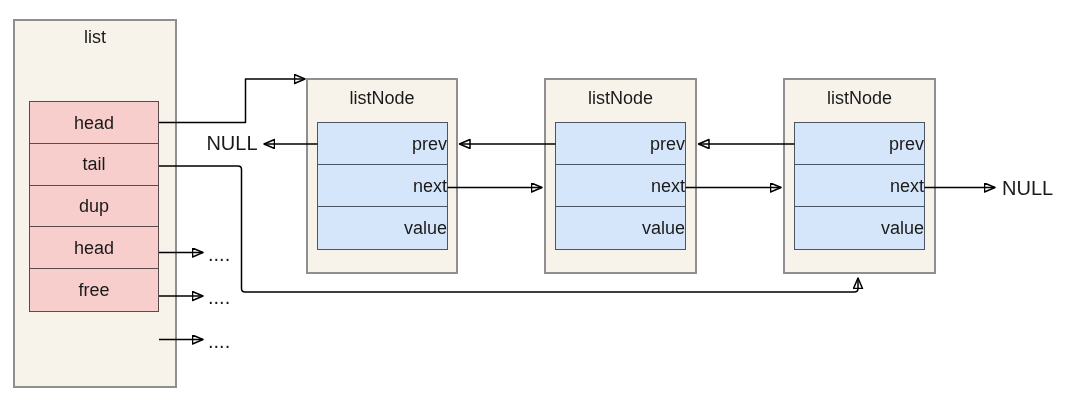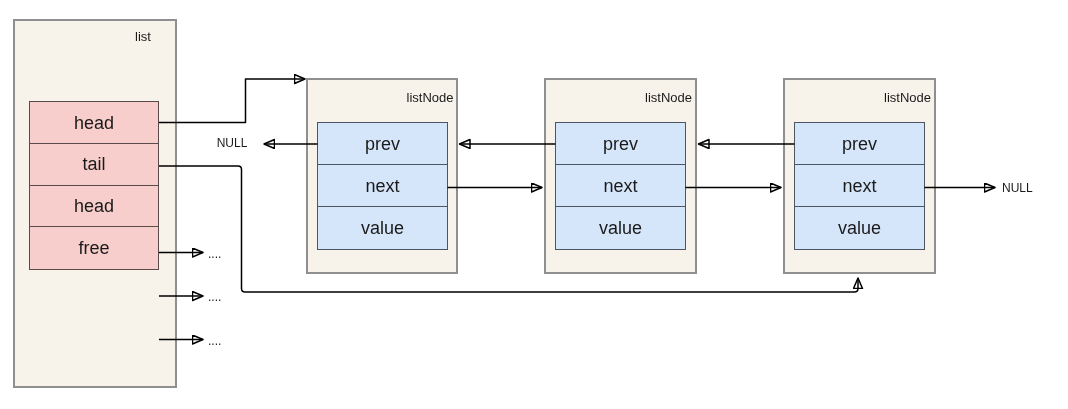--- a/index.html
+++ b/index.html
@@ -15,24 +15,23 @@
   .outer-box {
     position: absolute;
     background: #f7f3ea;
     border: 2px solid #8f8f8f;
     box-sizing: border-box;
     z-index: 1;
   }
   .box-title {
     position: absolute;
     z-index: 2;
-    font-size: 13px;
+    font-size: 18px;
     line-height: 20px;
     text-align: center;
-    margin-left: 48px;
   }
   .field-col {
     position: absolute;
     z-index: 2;
     display: flex;
     flex-direction: column;
   }
   .field {
     box-sizing: border-box;
     display: flex;
@@ -46,36 +45,37 @@
   .field + .field { margin-top: -1.5px; }
   .pink .field {
     background: #f8cecc;
     border: 1.5px solid #5a4b4b;
     height: 43.33px;
   }
   .blue .field {
     background: #d6e6fa;
     border: 1.5px solid #4b5564;
     height: 43.67px;
+    align-items: flex-end;
   }
   .wires {
     position: absolute;
     left: 0; top: 0;
     z-index: 3;
   }
   .wires path {
     fill: none;
     stroke: #000000;
     stroke-width: 1.5;
     stroke-linejoin: round;
   }
   .lbl {
     position: absolute;
     z-index: 4;
-    font-size: 12px;
+    font-size: 20px;
     line-height: 20px;
     white-space: pre;
   }
   .lbl.center { text-align: center; }
 </style>
 </head>
 <body>
 
 <div class="canvas">
 
@@ -88,20 +88,23 @@
   <div class="box-title" style="left:306px; top:88px; width:152px;">listNode</div>
   <div class="box-title" style="left:544px; top:88px; width:153px;">listNode</div>
   <div class="box-title" style="left:783px; top:88px; width:153px;">listNode</div>
 
   <div class="field-col pink" style="left:29px; top:101px; width:130px;">
     <div class="field">
       <span>head</span>
     </div>
     <div class="field">
       <span>tail</span>
+    </div>
+    <div class="field">
+      <span>dup</span>
     </div>
     <div class="field">
       <span>head</span>
     </div>
     <div class="field">
       <span>free</span>
     </div>
   </div>
 
   <div class="field-col blue" style="left:317px; top:122px; width:131px;">

